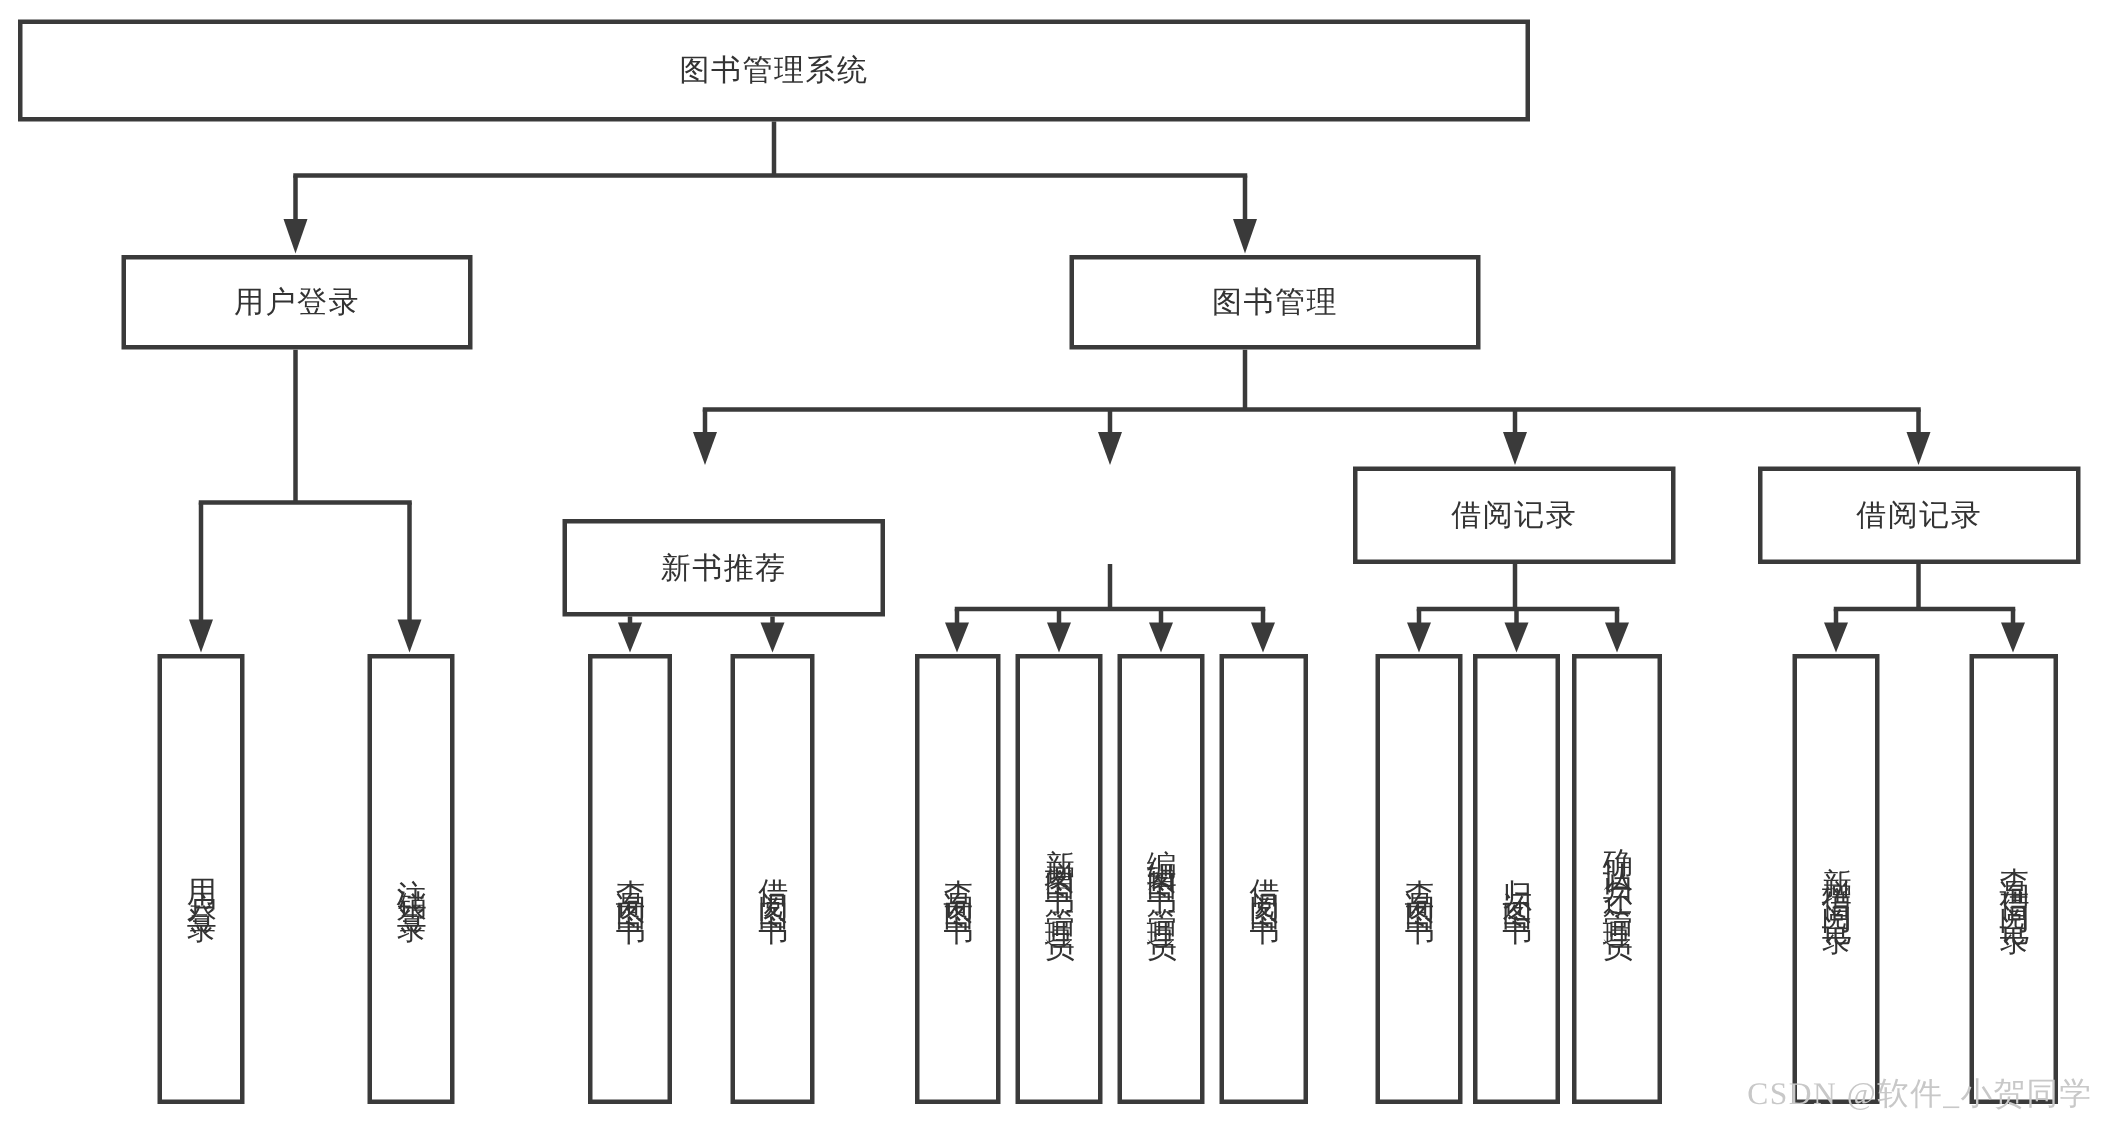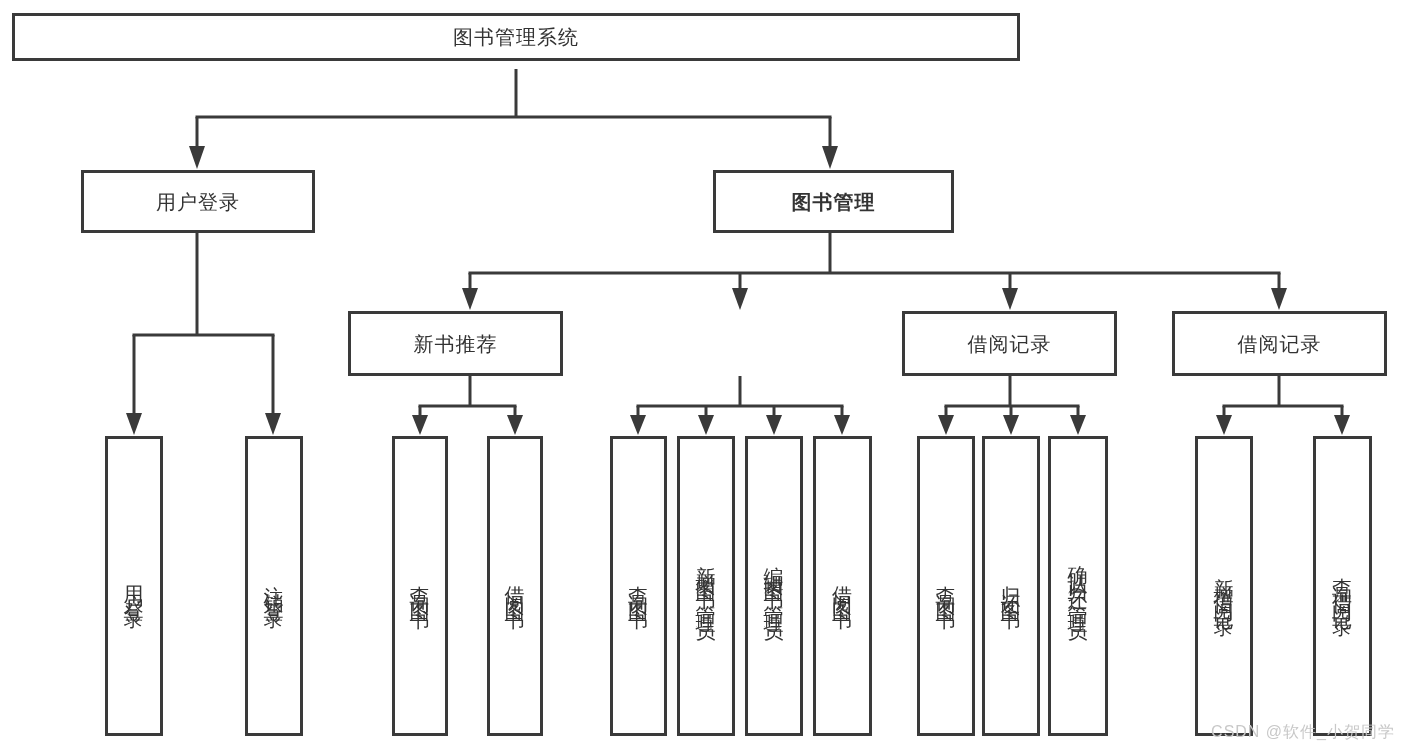--- a/index.html
+++ b/index.html
@@ -13,37 +13,37 @@
     position:absolute; box-sizing:border-box; background:#ffffff;
     border:3px solid var(--line); color:var(--text);
     display:flex; align-items:center; justify-content:center;
     font-size:20px; letter-spacing:1px; line-height:1;
   }
   .leaf .vtext {
     writing-mode:vertical-rl; text-orientation:mixed;
     letter-spacing:8px; font-size:20px; line-height:1;
   }
   
-  .n-root   { left:12px;  top:13px;  width:1008px; height:48px; }
+  .n-root   { left:12px;  top:13px;  width:1008px; height:68px; }
   .n-login  { left:81px;  top:170px; width:234px;  height:63px; }
-  .n-mgmt   { left:713px; top:170px; width:241px;  height:63px;font-weight:bold; }
+  .n-mgmt   { left:713px; top:170px; width:274px;  height:63px; }
   .n-l3     { top:311px;  height:65px; width:215px; }
-  .n-new    { left:348px; }  .n-borrow { left:632px; }
+  .n-new    { left:375px;margin-top:35px; }  .n-borrow { left:632px; }
   .n-cur    { left:902px; }  .n-rec    { left:1172px; }
   .leaf     { top:436px; height:300px; }
   .lf-a1 { left:105px;  width:58px; }  .lf-a2 { left:245px;  width:58px; }
   .lf-b1 { left:392px;  width:56px; }  .lf-b2 { left:487px;  width:56px; }
   .lf-c1 { left:610px;  width:57px; }  .lf-c2 { left:677px;  width:58px; }
   .lf-c3 { left:745px;  width:58px; }  .lf-c4 { left:813px;  width:59px; }
   .lf-d1 { left:917px;  width:58px; }  .lf-d2 { left:982px;  width:58px; }
   .lf-d3 { left:1048px; width:60px; }
   .lf-e1 { left:1195px; width:58px; }  .lf-e2 { left:1313px; width:59px; }
   #watermark {
     position:absolute; right:10px; bottom:4px; color:var(--watermark);
-    font-size:16px; letter-spacing:1px; white-space:nowrap;
+    font-size:21px; letter-spacing:1px; white-space:nowrap;font-family:Liberation Serif, serif;
   }
 </style>
 </head>
 <body>
 
 <div id="stage">
 
   <svg id="wires" width="1405" height="747" viewBox="0 0 1405 747" xmlns="http://www.w3.org/2000/svg">
     <g stroke="currentColor" stroke-width="3" fill="none">
 

